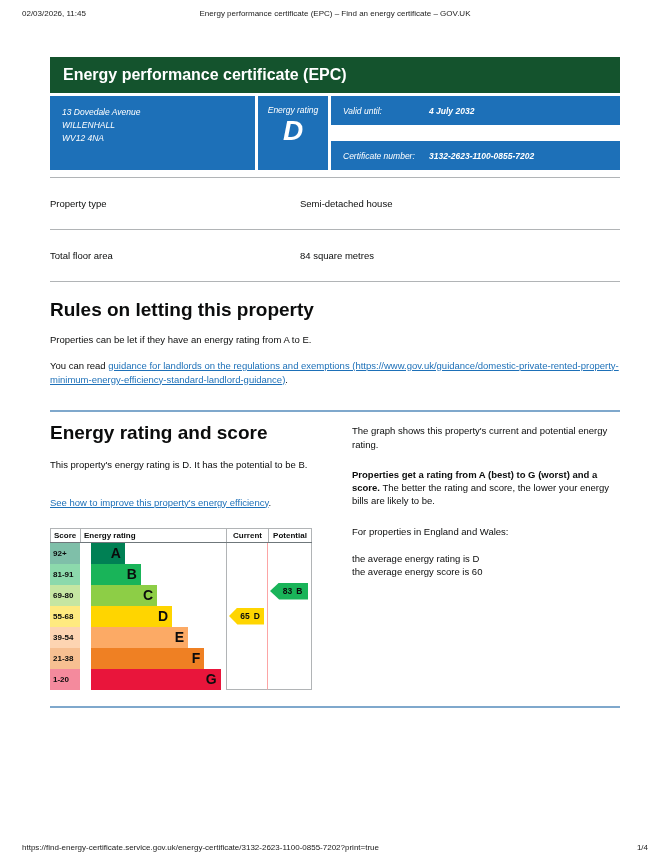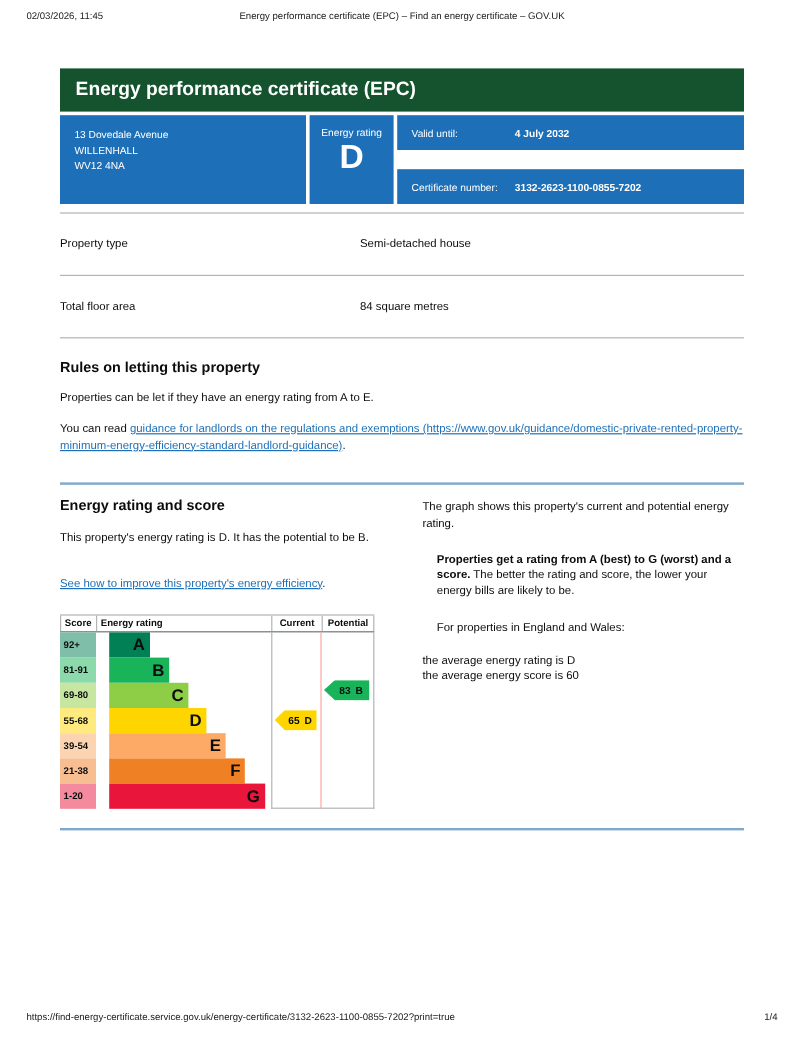--- a/index.html
+++ b/index.html
@@ -29,51 +29,51 @@
   .content { position: absolute; left: 50px; top: 57px; width: 570px; }
 
   .banner {
     background: #14532d; color: #ffffff;
     height: 36px; display: flex; align-items: center;
   }
   .banner-title { font-size: 16px; font-weight: bold; padding-left: 13px; }
 
   
   .summary { display: flex; gap: 3px; margin-top: 3px; height: 74px; }
-  .sum-panel { background: #1d70b8; color: #ffffff; }
+  .sum-panel { background: #1d70b8; color: #ffffff; font-style: italic; }
   .sum-address { width: 205px; padding: 10px 0 0 12px; font-size: 8.5px; line-height: 1.55; }
   .sum-rating { width: 70px; text-align: center; padding-top: 9px; }
   .sum-rating-label { font-size: 8.5px; }
   .sum-rating-value { font-size: 28px; font-weight: bold; line-height: 1.15; }
   .sum-right { flex: 1; display: flex; flex-direction: column; gap: 16px; }
   .sum-row { flex: 1; display: flex; align-items: center; font-size: 8.5px; }
   .sum-row-label { width: 98px; padding-left: 12px; flex: none; }
   .sum-row-value { font-weight: bold; }
 
   
   .prop-table { margin-top: 7px; font-size: 9.5px; }
   .prop-row { display: flex; border-top: 1px solid #b1b4b6; padding: 20px 0; }
   .prop-row:last-child { border-bottom: 1px solid #b1b4b6; }
   .prop-label { width: 250px; flex: none; }
 
   
-  .section-heading { font-size: 12px; font-weight: bold; color: #0b0c0c; }
+  .section-heading { font-size: 19px; font-weight: bold; color: #0b0c0c; }
   .rules { margin-top: 17px; }
   .rules p { font-size: 9.5px; margin-top: 12px; line-height: 1.45; }
   a { color: #1d70b8; text-decoration: underline; cursor: pointer; }
   .divider { border: none; border-top: 2px solid #7fa8cc; margin-top: 24px; }
 
   .two-col { display: flex; gap: 30px; margin-top: 10px; }
   .col-left { width: 272px; flex: none; }
   .col-right { flex: 1; font-size: 9.5px; line-height: 1.4; }
   .col-left p { font-size: 9.5px; margin-top: 14px; line-height: 1.4; }
   .improve-link { display: inline-block; margin-top: 24px; font-size: 9.5px; line-height: 1.4; }
   .col-right p { margin-top: 14px; }
   .col-right p:first-child { margin-top: 2px; }
-  .col-right .spaced { margin-top: 17px; margin-left: 12px; }
+  .col-right .spaced { margin-top: 17px; }
 
   
   .epc-chart { margin-top: 18px; width: 262px; }
   .epc-head {
     display: grid; grid-template-columns: 30px 146px 42px 44px;
     height: 15px; align-items: center;
     border-top: 1px solid #b1b4b6; border-bottom: 1px solid #6f777b;
     font-size: 8px; font-weight: bold;
   }
   .epc-head > div { height: 100%; display: flex; align-items: center; border-left: 1px solid #b1b4b6; padding-left: 3px; }

